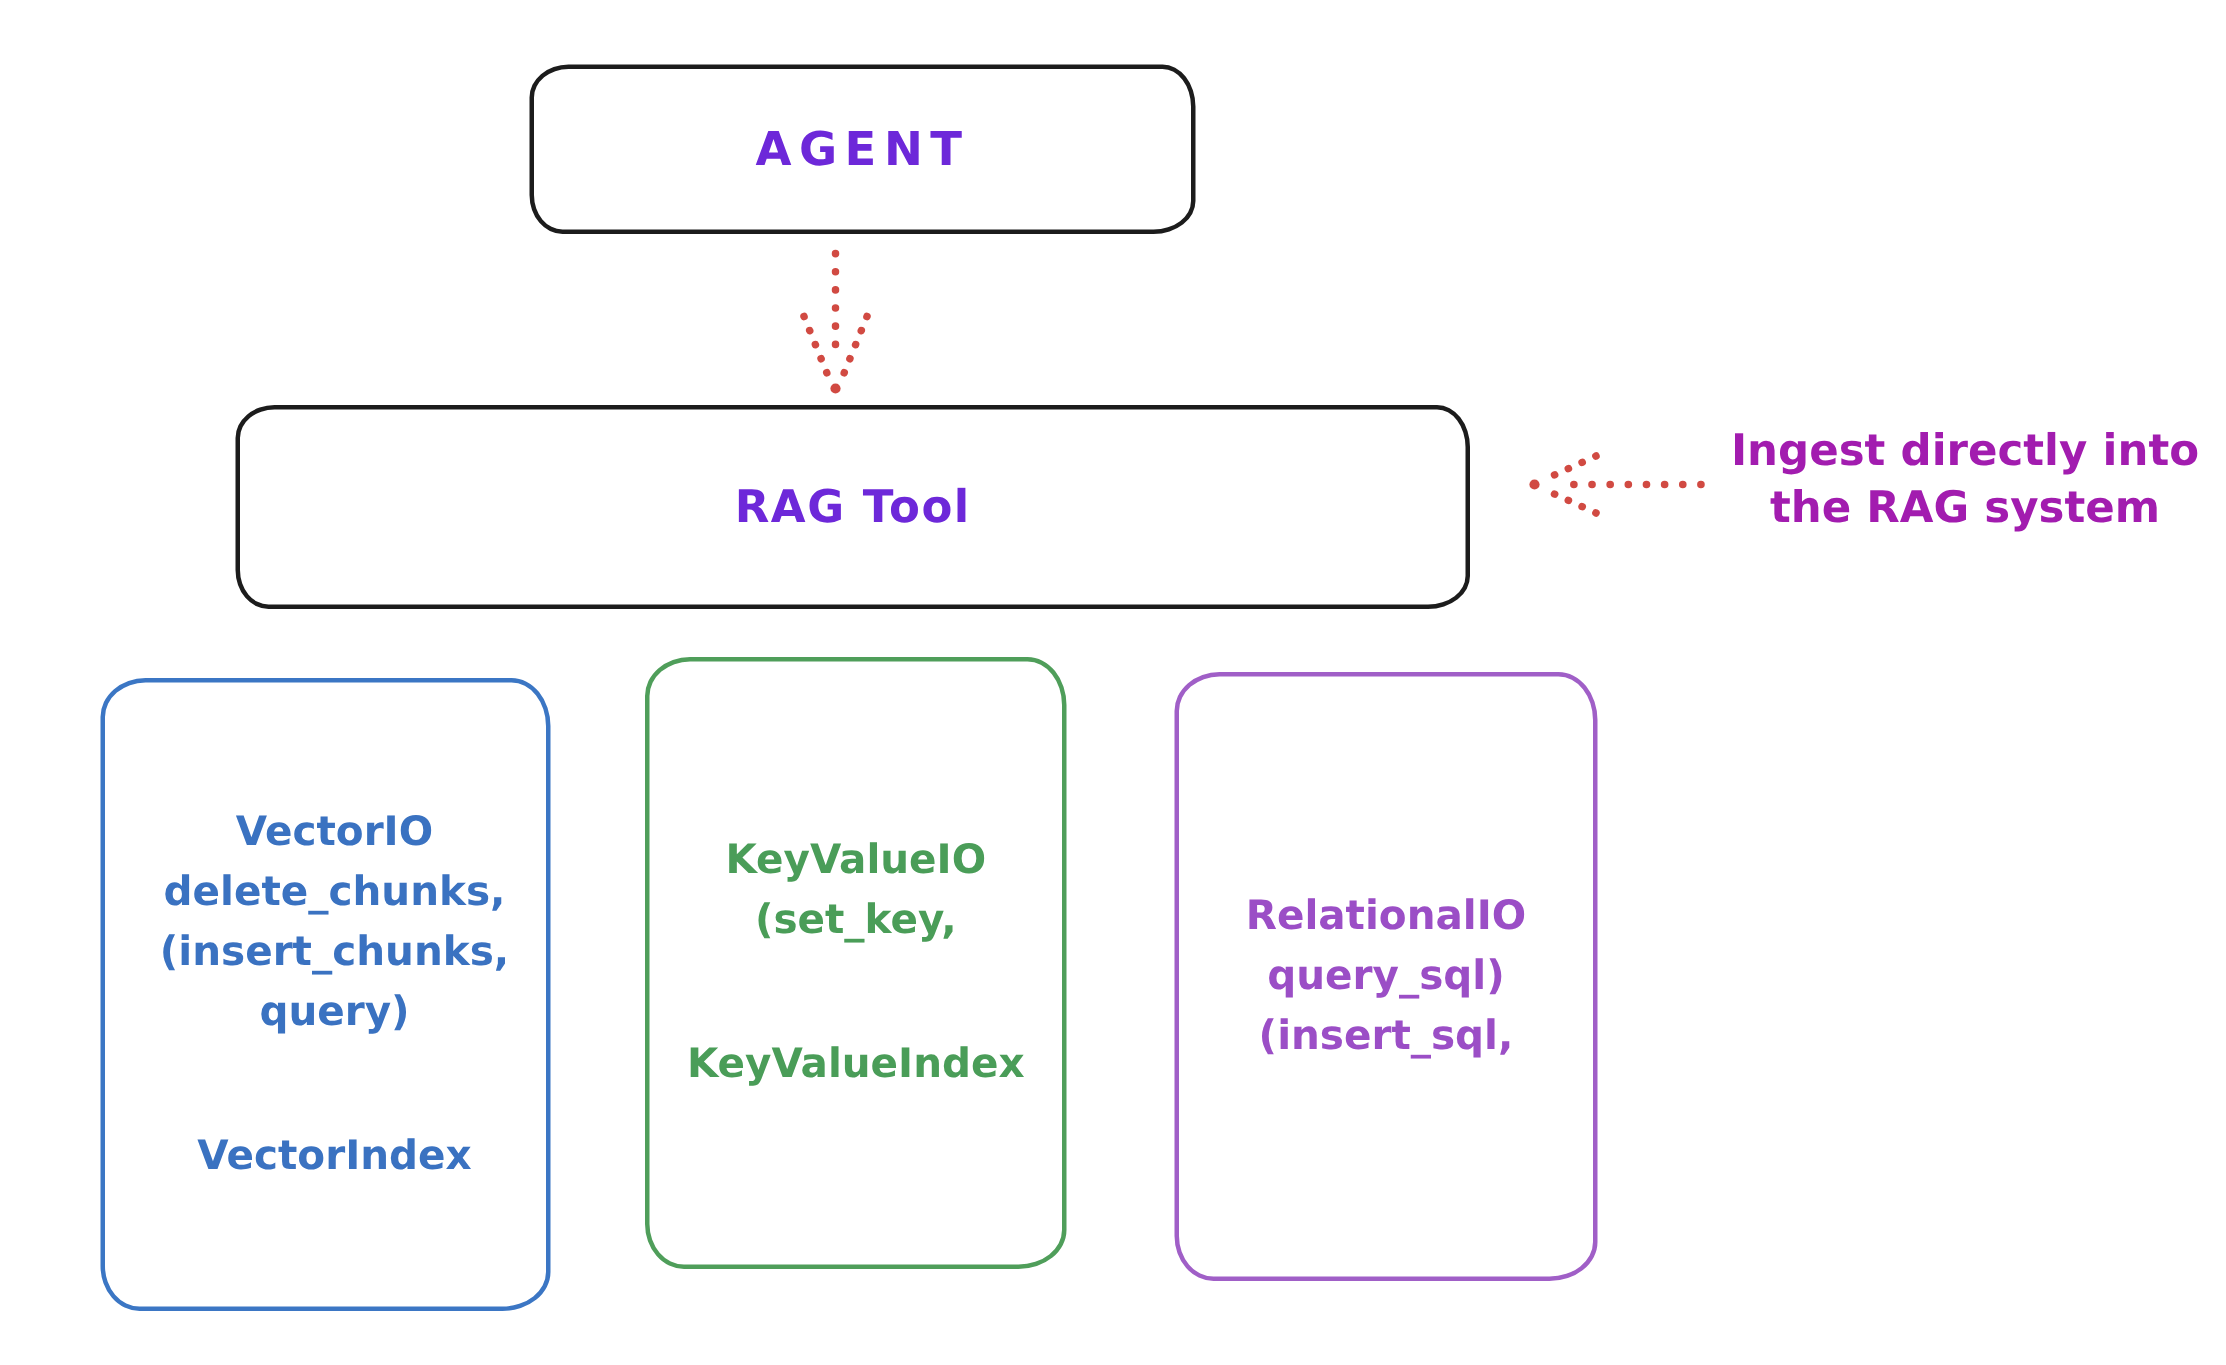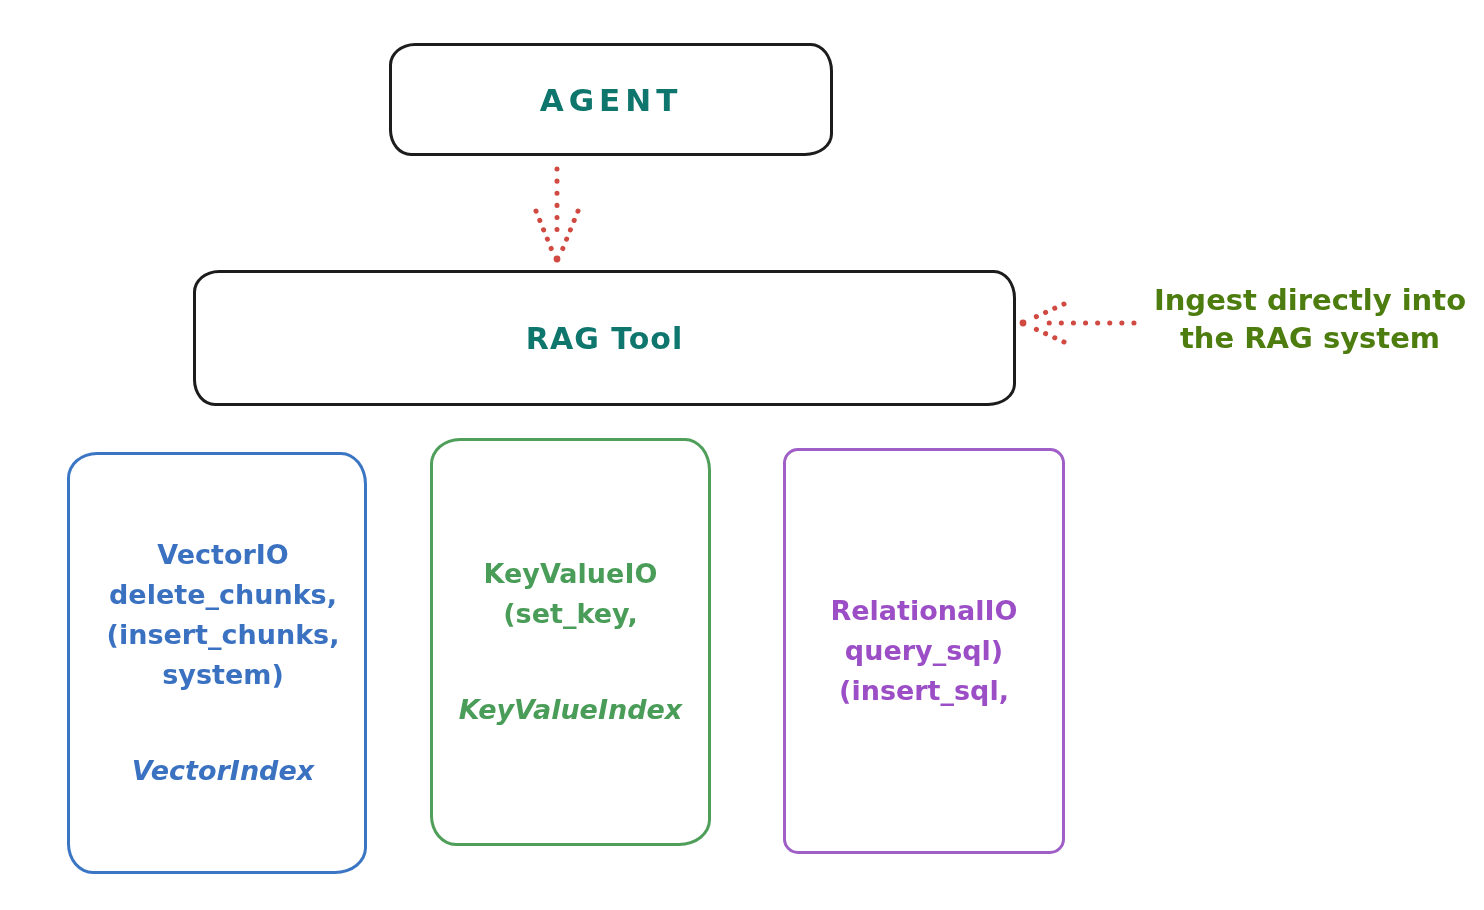--- a/index.html
+++ b/index.html
@@ -21,22 +21,21 @@
     background: #ffffff;
     display: flex;
     align-items: center;
     justify-content: center;
     text-align: center;
   }
   
   .node-black {
     border: 3.5px solid #1c1c1c;
     border-radius: 26px 22px 28px 22px / 22px 28px 22px 26px;
-    color: #0f766e;
-    margin-left: 36px;
+    color: #6d28d9;
   }
   .agent-box {
     left: 353px; top: 43px; width: 444px; height: 113px;
     font-size: 31px; font-weight: 700; letter-spacing: 5px;
   }
   .rag-box {
     left: 157px; top: 270px; width: 823px; height: 136px;
     font-size: 30px; font-weight: 600; letter-spacing: 1px;
   }
   
@@ -44,27 +43,27 @@
     border-width: 3.5px;
     border-style: solid;
     border-radius: 30px 26px 32px 26px / 26px 32px 26px 30px;
     flex-direction: column;
     font-size: 27px;
     font-weight: 600;
     line-height: 40px;
   }
   .io-blue   { left: 67px;  top: 452px; width: 300px; height: 422px; border-color: #3b76c4; color: #3a72c1; padding-left: 12px; }
   .io-green  { left: 430px; top: 438px; width: 281px; height: 408px; border-color: #4f9e5a; color: #4a9d58; }
-  .io-purple { left: 783px; top: 448px; width: 282px; height: 406px; border-color: #a05fc7; color: #9b4ec6; border-radius: 15px; }
-  .io-index { margin-top: 56px; font-style: italic; }
+  .io-purple { left: 783px; top: 448px; width: 282px; height: 406px; border-color: #a05fc7; color: #9b4ec6; }
+  .io-index { margin-top: 56px; }
   
   .annotation-text {
     position: absolute;
     left: 1140px; top: 281px; width: 340px;
-    color: #4d7c0f;
+    color: #a21caf;
     font-size: 29px;
     font-weight: 700;
     line-height: 38px;
     text-align: center;
   }
   .arrow-layer {
     position: absolute;
     left: 0; top: 0; width: 1484px; height: 910px;
     pointer-events: none;
   }
@@ -116,21 +115,21 @@
 
   <div class="annotation-text">
     <div>Ingest directly into</div>
     <div>the RAG system</div>
   </div>
 
   <div class="node io-box io-blue">
     <div>VectorIO</div>
     <div>delete_chunks,</div>
     <div>(insert_chunks,</div>
-    <div>system)</div>
+    <div>query)</div>
     <div class="io-index">VectorIndex</div>
   </div>
 
   <div class="node io-box io-green">
     <div>KeyValueIO</div>
     <div>(set_key,</div>
     <div class="io-index">KeyValueIndex</div>
   </div>
 
   <div class="node io-box io-purple">

